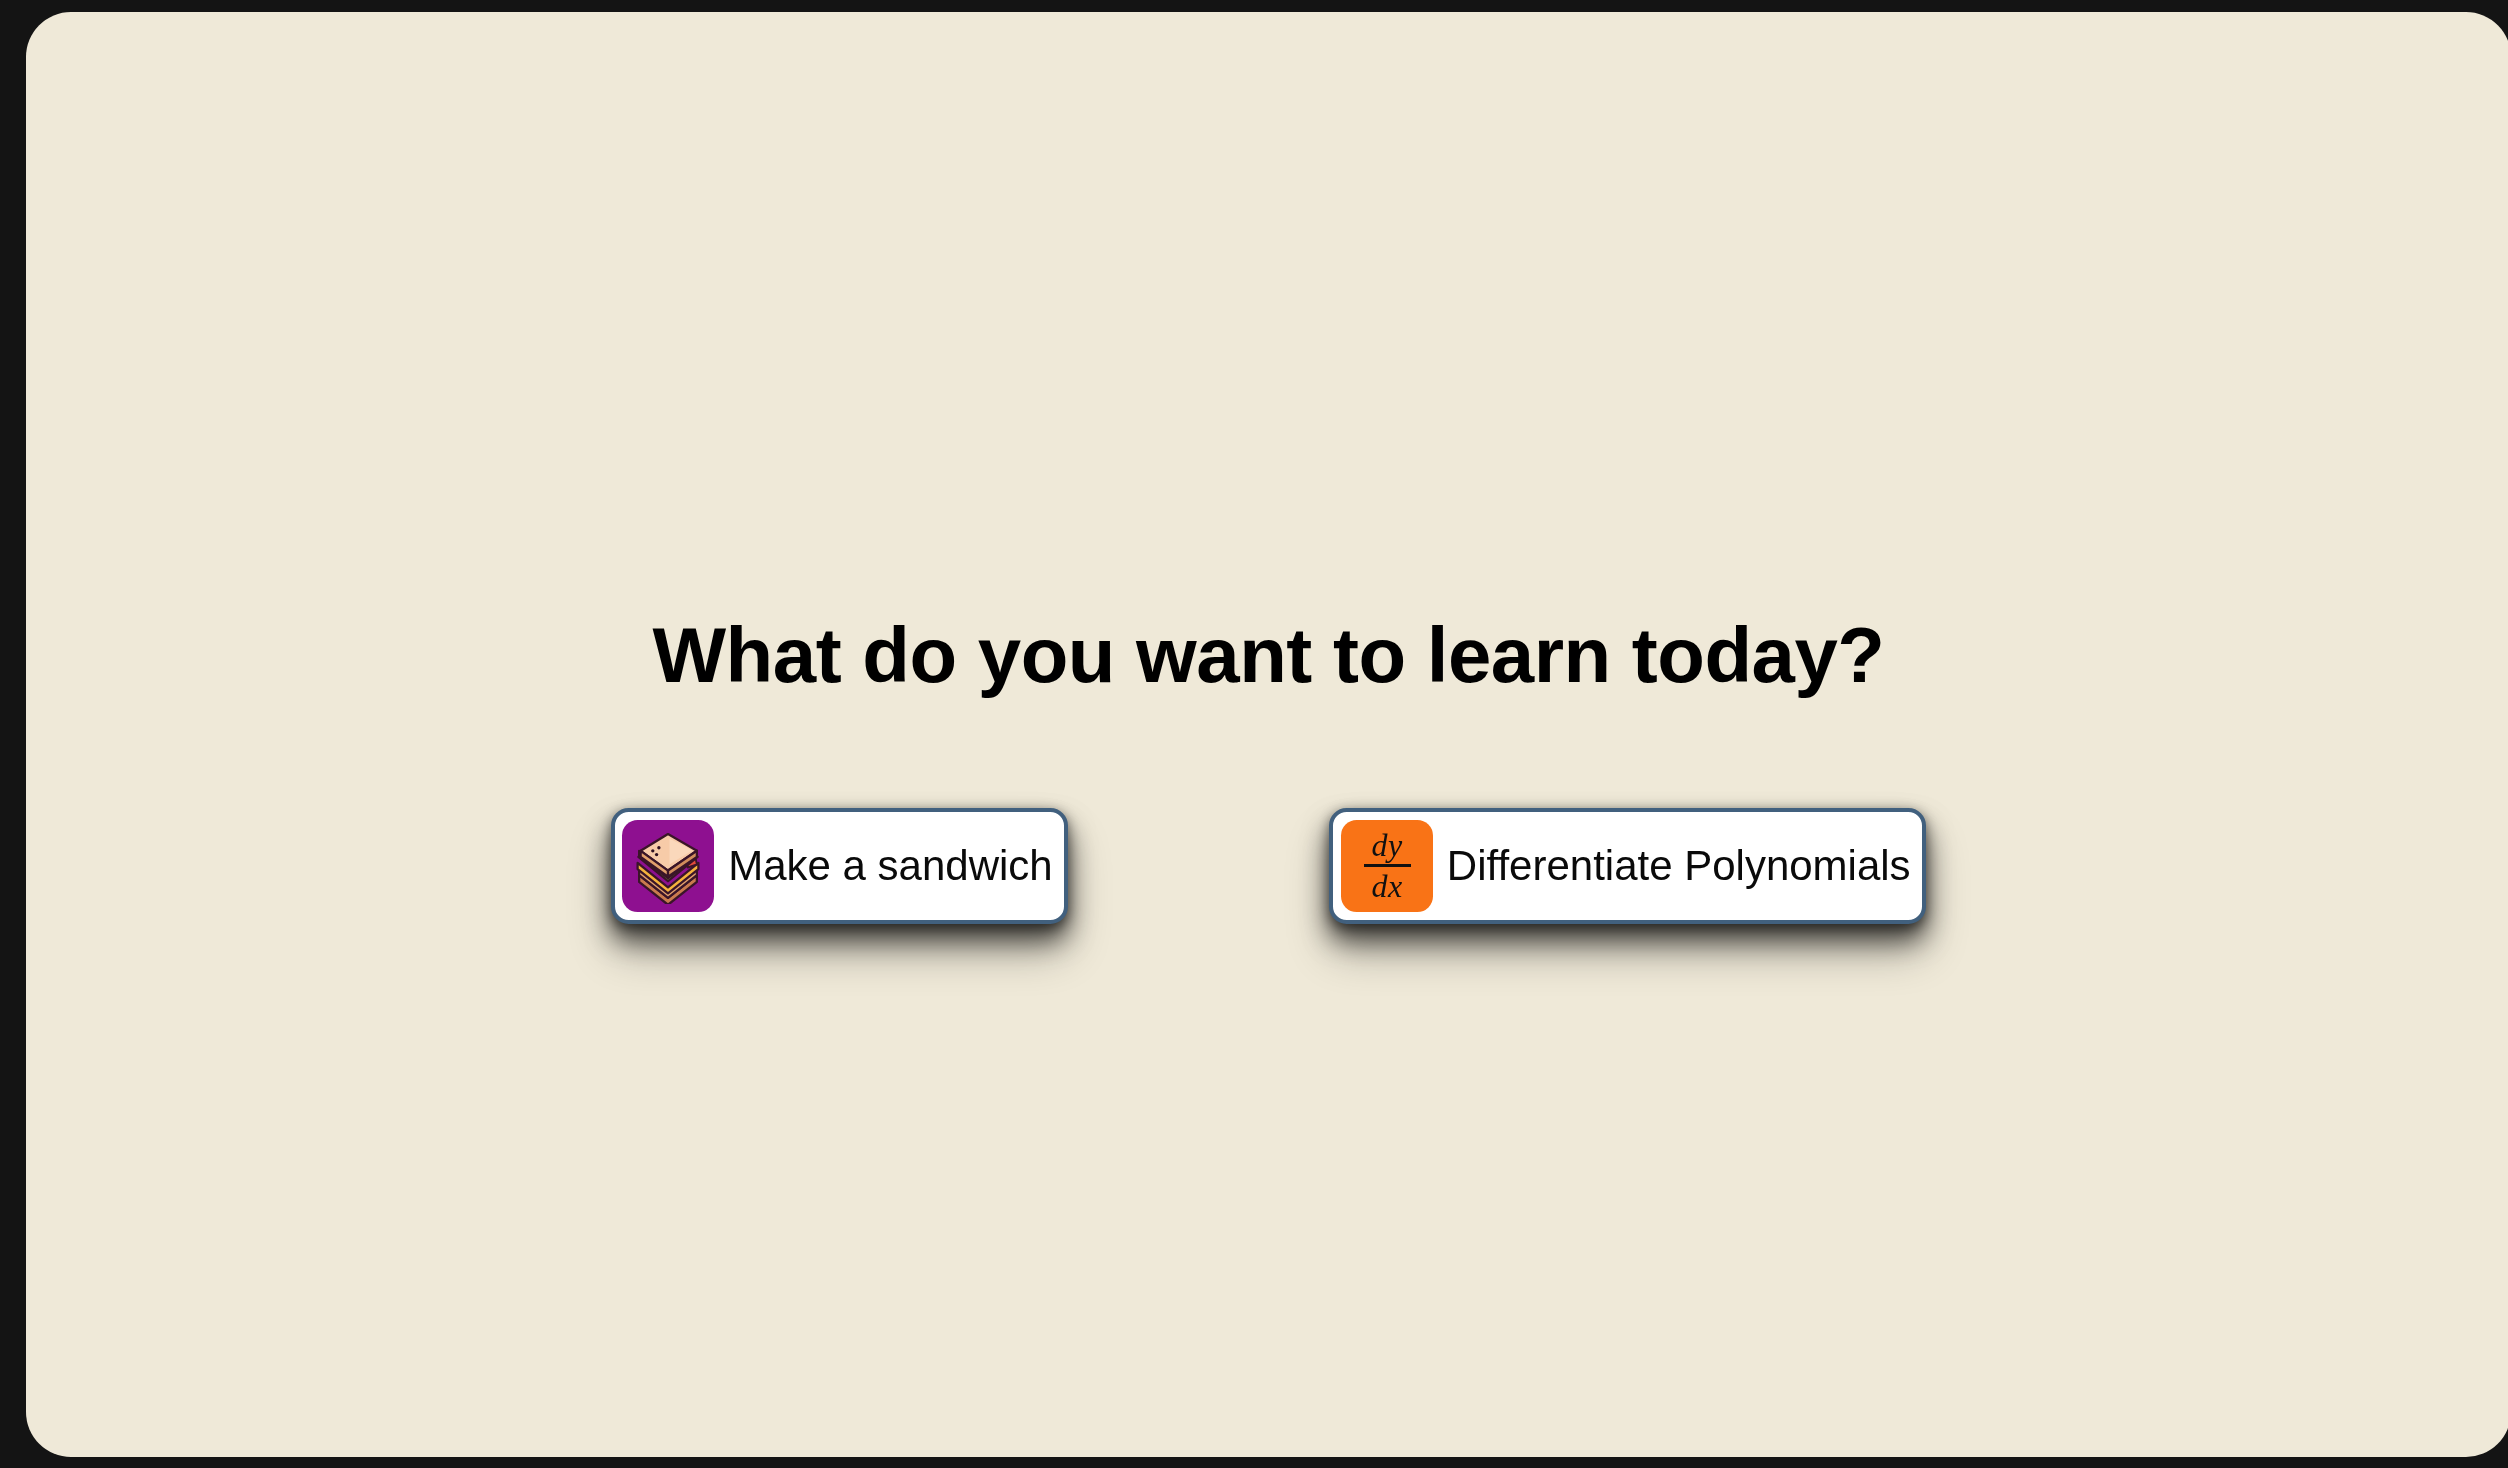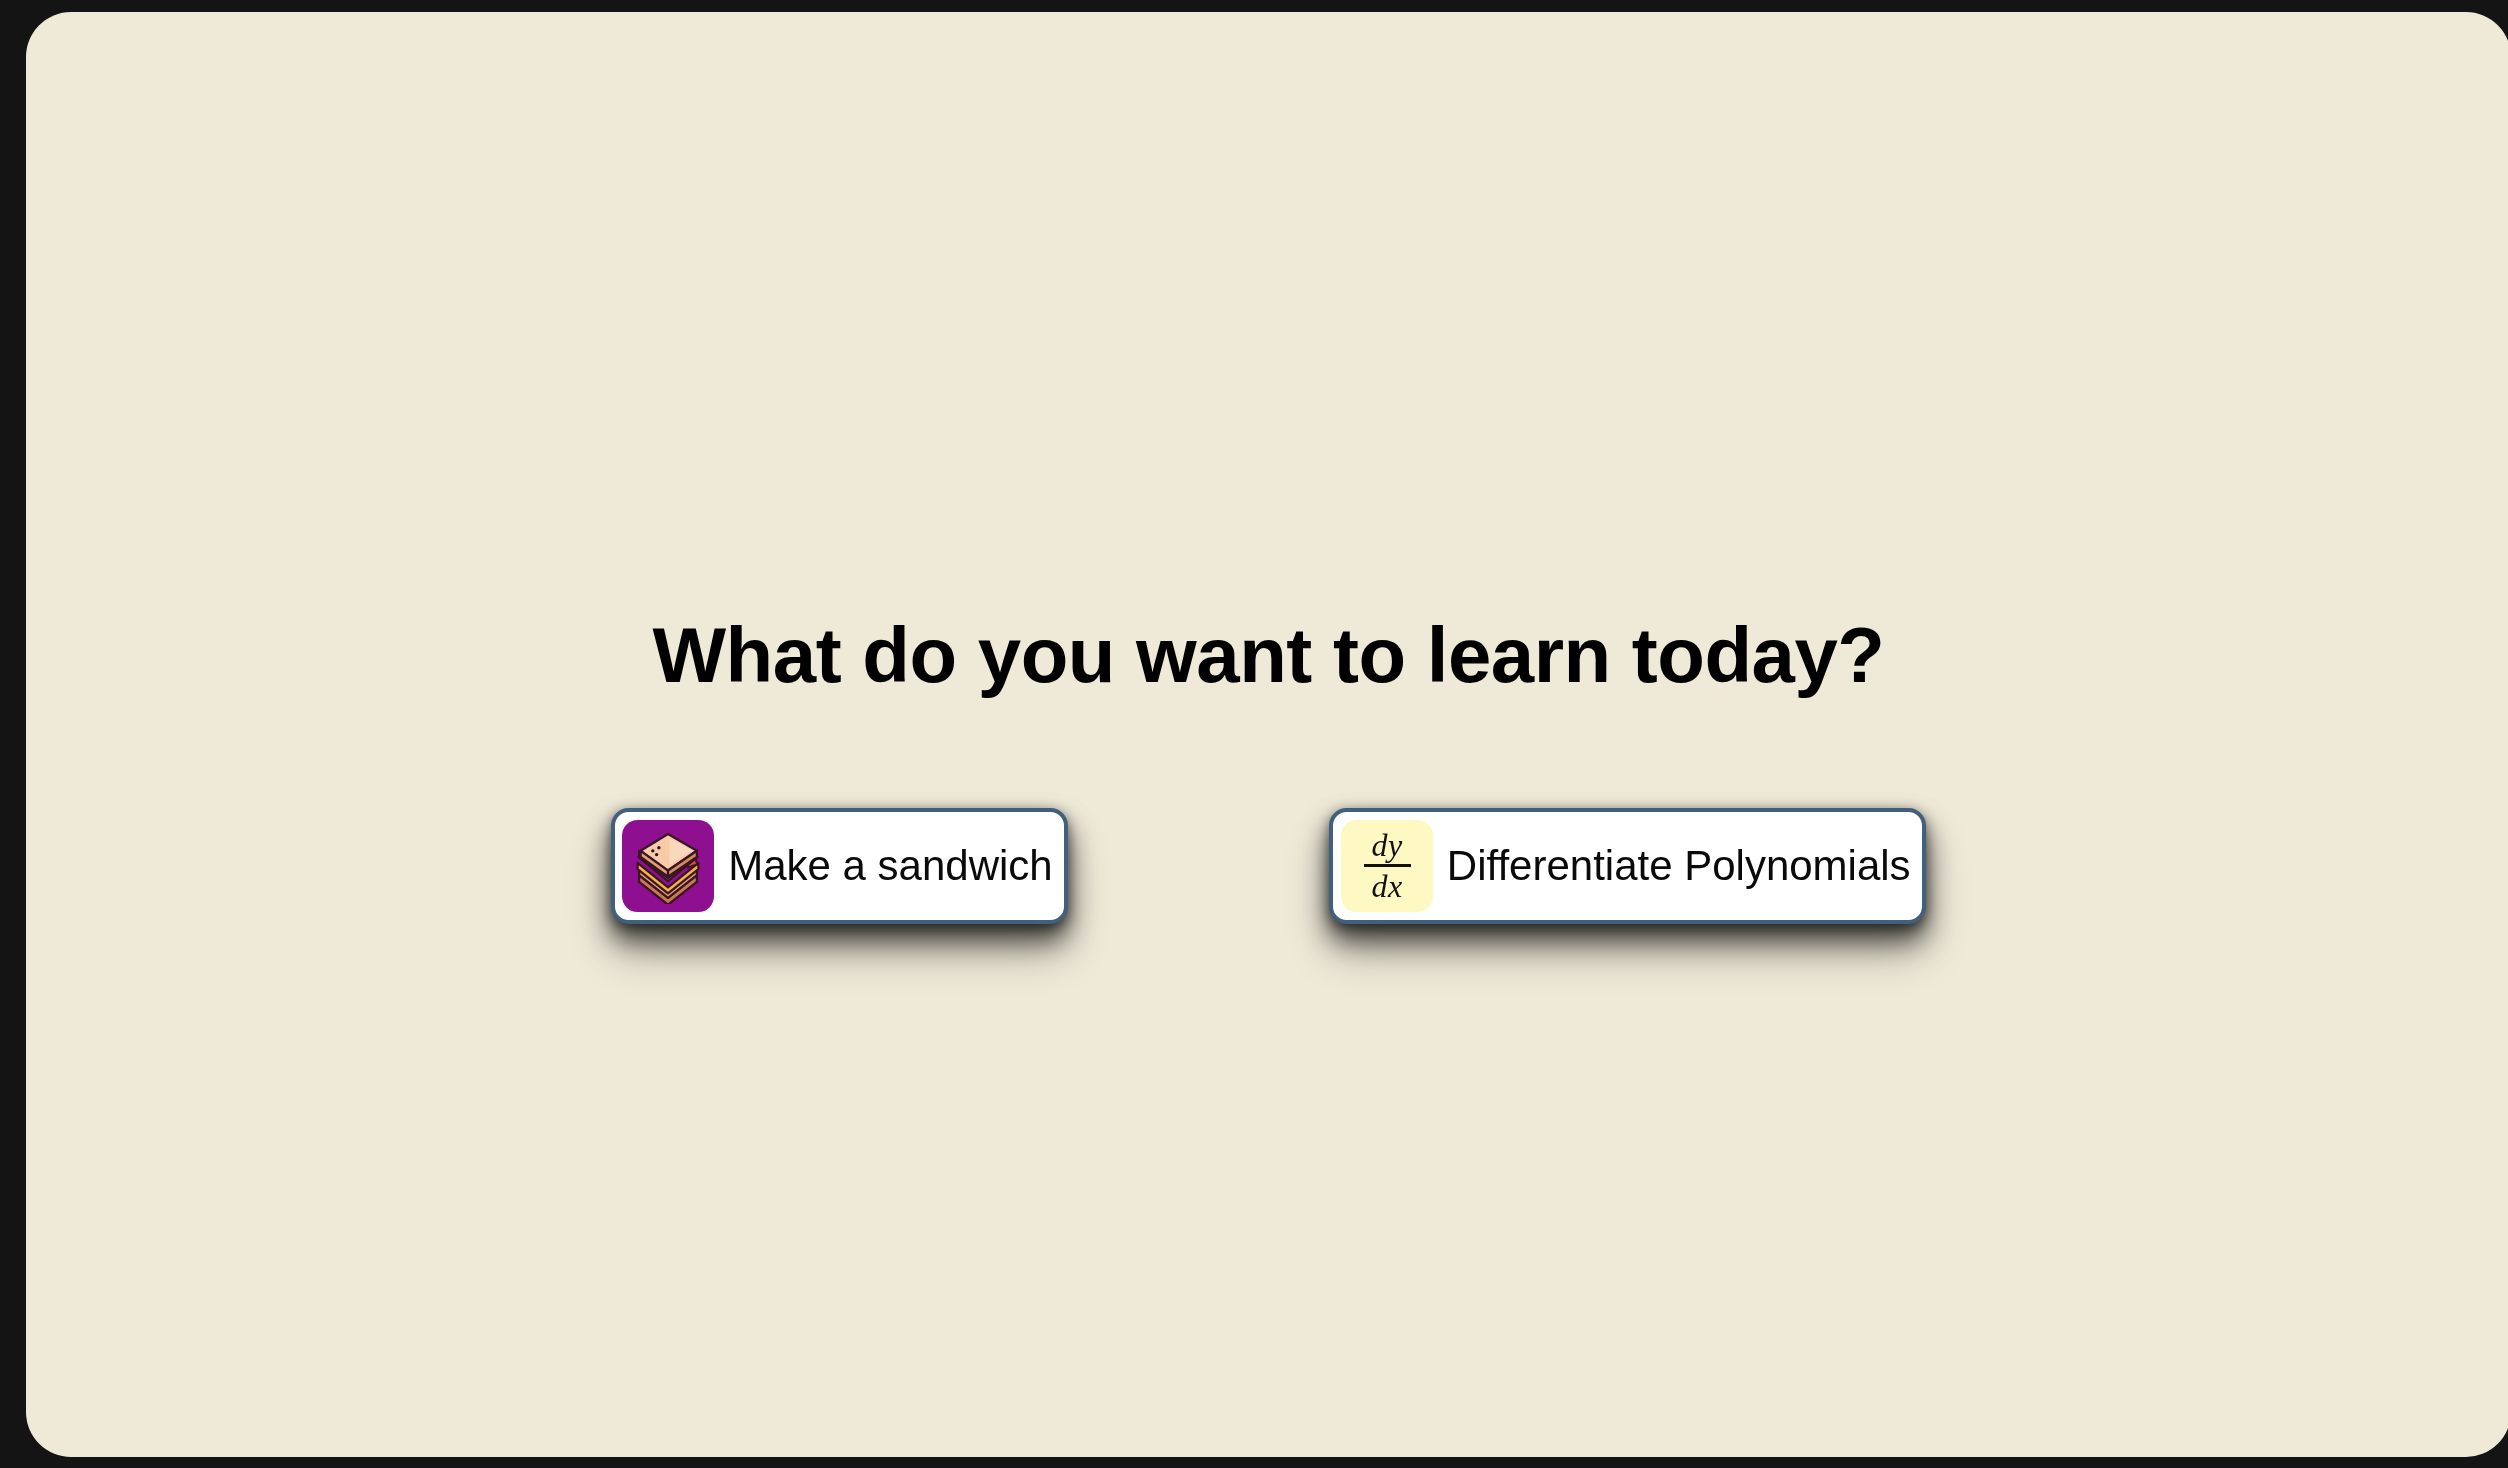--- a/index.html
+++ b/index.html
@@ -91,21 +91,21 @@
     width: 92px;
     height: 92px;
     border-radius: 15.7px;
     display: flex;
     align-items: center;
     justify-content: center;
     overflow: hidden;
   }
 
   .icon-sandwich-bg { background: #8E1090; }
-  .icon-dydx-bg     { background: #fef9c3; }
+  .icon-dydx-bg     { background: #f97316; }
 
   .card-label {
     font-family: "Liberation Sans", sans-serif;
     font-size: 42px;
     color: #0A0A0A;
     white-space: nowrap;
     margin-left: 13.7px;
     margin-right: 3.9px;
     line-height: 1;
   }

